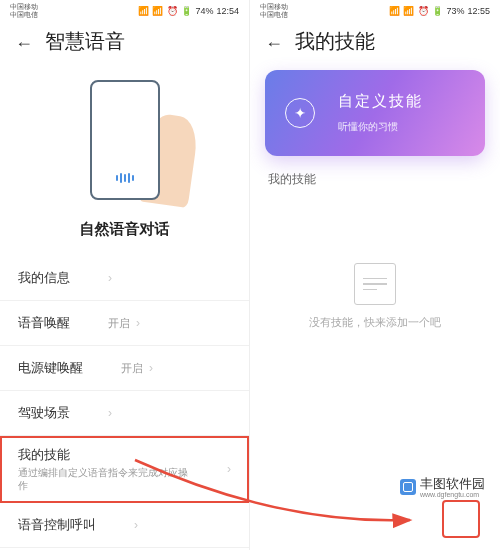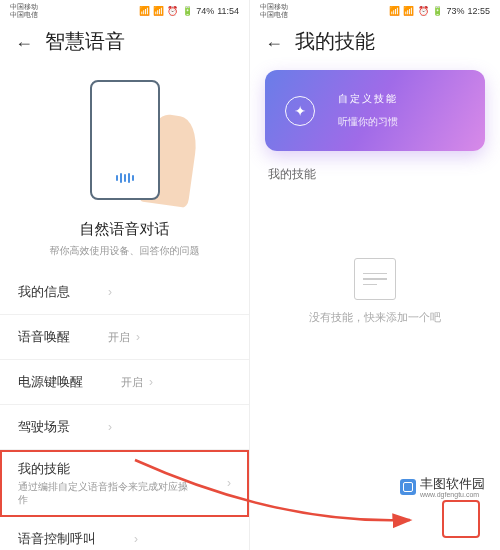--- a/index.html
+++ b/index.html
@@ -70,21 +70,21 @@
       right: 55px;
       bottom: 10px;
       width: 50px;
       height: 90px;
       background: #f5d5b8;
       border-radius: 40% 40% 10% 10%;
       transform: rotate(8deg);
       opacity: 0.95;
     }
     .hero-text { text-align: center; padding: 5px 20px 12px; }
-    .hero-title { font-size: 15px; font-weight: 400; color: #222; margin-bottom: 5px; }
+    .hero-title { font-size: 15px; font-weight: 700; color: #222; margin-bottom: 5px; }
     .hero-sub { font-size: 10px; color: #999; }
     .list-item {
       display: flex;
       align-items: center;
       justify-content: flex-start;
       padding: 13px 18px;
       font-size: 13px;
       color: #333;
       border-bottom: 0.5px solid #f0f0f0;
       gap: 38px;
@@ -114,21 +114,21 @@
       height: 30px;
       border: 1.5px solid rgba(255,255,255,0.95);
       border-radius: 50%;
       display: flex;
       align-items: center;
       justify-content: center;
       font-size: 14px;
       color: #fff;
     }
     .card-content { margin-left: 55px; }
-    .card-title { font-size: 10px; font-weight: 500; letter-spacing: 2px; }
+    .card-title { font-size: 15px; font-weight: 500; letter-spacing: 2px; }
     .card-sub { font-size: 10px; opacity: 0.85; margin-top: 9px; }
     .section-label { font-size: 12px; color: #666; padding: 5px 18px; }
     .empty-state {
       display: flex;
       flex-direction: column;
       align-items: center;
       margin-top: 70px;
       color: #bbb;
     }
     .empty-icon {
@@ -190,42 +190,41 @@
     <div class="status-left">
       <div>中国移动</div>
       <div>中国电信</div>
     </div>
     <div class="status-right">
       <span>📶</span>
       <span>📶</span>
       <span>⏰</span>
       <span>🔋</span>
       <span>74%</span>
-      <span>11:54</span>
+      <span>12:54</span>
     </div>
   </div>
   <div class="header">
     <span class="back-icon">←</span>
     <span class="header-title">智慧语音</span>
   </div>
   <div class="hero-img">
     <div class="hand"></div>
     <div class="phone-illustration">
       <div class="wave">
         <span></span>
           <span></span>
           <span></span>
           <span></span>
           <span></span>
       </div>
     </div>
   </div>
   <div class="hero-text">
     <div class="hero-title">自然语音对话</div>
-    <div class="hero-sub">帮你高效使用设备、回答你的问题</div>
   </div>
   <div class="list-item">
     <span>我的信息</span>
     <span class="right">
         <span class="chevron">›</span>
       </span>
   </div>
   <div class="list-item">
     <span>语音唤醒</span>
     <span class="right">

